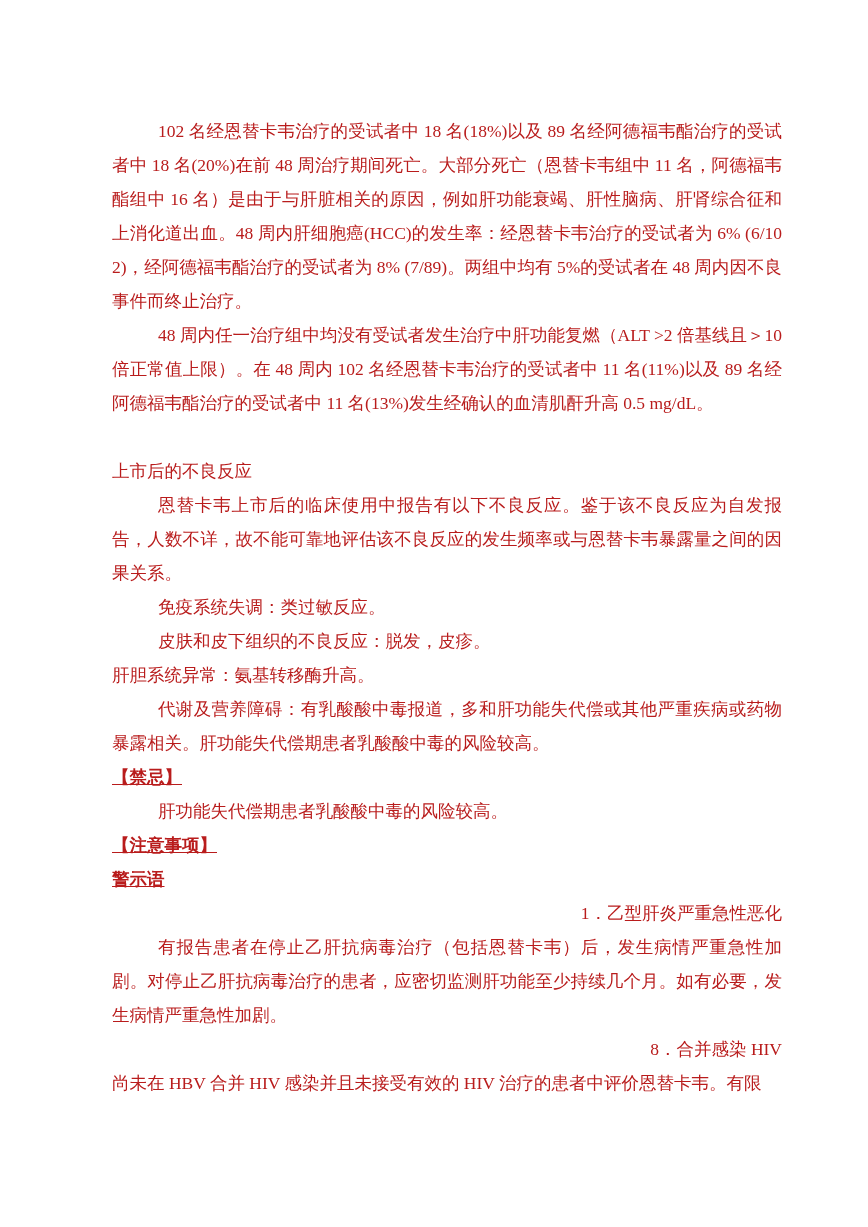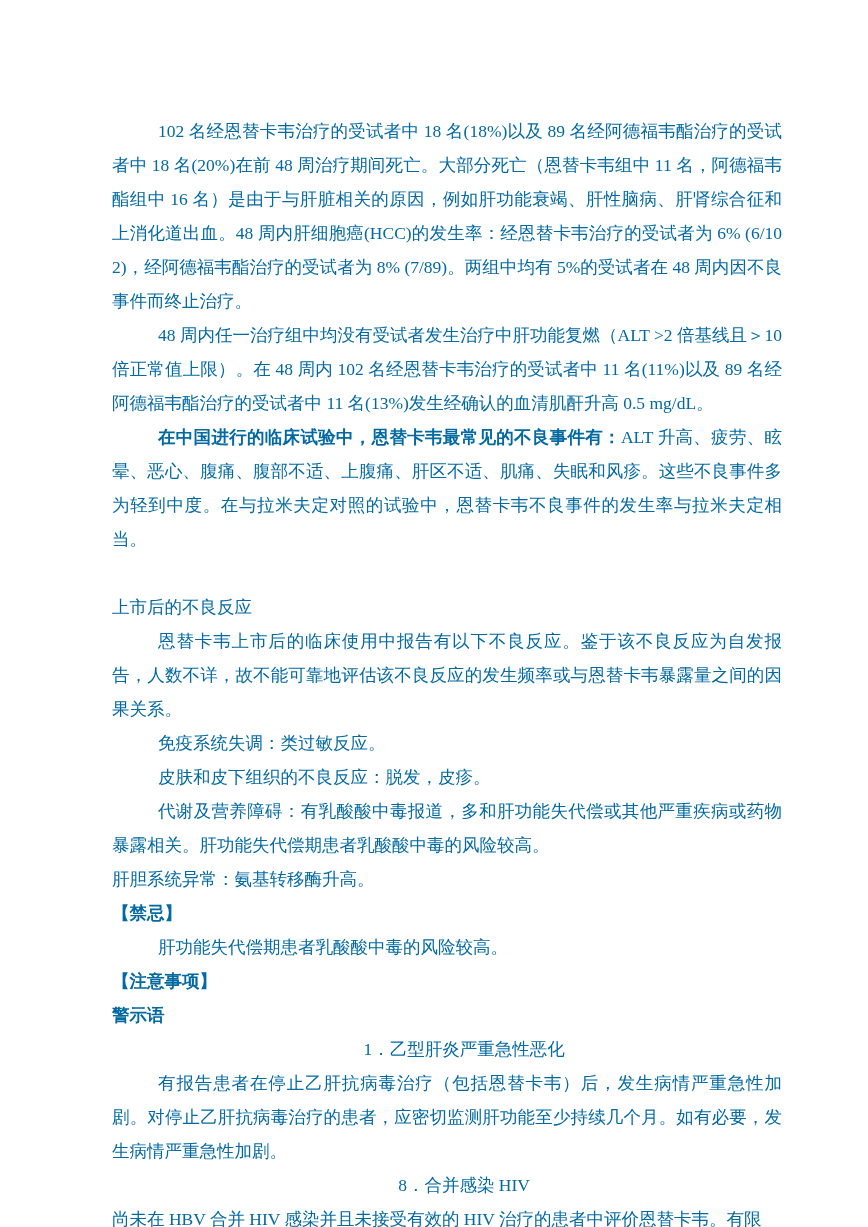--- a/index.html
+++ b/index.html
@@ -11,65 +11,65 @@
     position: relative;
     width: 868px;
     height: 1227px;
     box-sizing: border-box;
     margin: 0 auto;
     background: #ffffff;
     padding: 114px 86px 0 112px;
     font-family: "Liberation Serif", "DejaVu Serif", serif;
     font-size: 17.5px;
     line-height: 34px;
-    color: #0369a1;
+    color: #b91c1c;
     overflow: hidden;
   }
   .para {
     margin: 0;
     text-align: justify;
     text-indent: 46px;
     word-break: break-all;
   }
-  .para.list-indent { text-indent: 34px; text-align: center; }
+  .para.list-indent { text-indent: 34px; text-align: right; }
   .para.no-indent { text-indent: 0; }
   .heading-underline {
     margin: 34px 0 0 0;
     text-indent: 0;
     text-underline-offset: 3px;
   }
   .heading-bold {
     margin: 0;
     text-indent: 0;
     font-weight: bold;
+    text-decoration: underline;
   }
   .lead-bold { font-weight: bold; }
 </style>
 </head>
 <body>
 
 <div class="page">
 
   <p class="para">102 名经恩替卡韦治疗的受试者中 18 名(18%)以及 89 名经阿德福韦酯治疗的受试者中 18 名(20%)在前 48 周治疗期间死亡。大部分死亡（恩替卡韦组中 11 名，阿德福韦酯组中 16 名）是由于与肝脏相关的原因，例如肝功能衰竭、肝性脑病、肝肾综合征和上消化道出血。48 周内肝细胞癌(HCC)的发生率：经恩替卡韦治疗的受试者为 6% (6/102)，经阿德福韦酯治疗的受试者为 8% (7/89)。两组中均有 5%的受试者在 48 周内因不良事件而终止治疗。</p>
 
   <p class="para">48 周内任一治疗组中均没有受试者发生治疗中肝功能复燃（ALT &gt;2 倍基线且＞10 倍正常值上限）。在 48 周内 102 名经恩替卡韦治疗的受试者中 11 名(11%)以及 89 名经阿德福韦酯治疗的受试者中 11 名(13%)发生经确认的血清肌酐升高 0.5 mg/dL。</p>
 
-  <p class="para"><span class="lead-bold">在中国进行的临床试验中，恩替卡韦最常见的不良事件有：</span><span>ALT 升高、疲劳、眩晕、恶心、腹痛、腹部不适、上腹痛、肝区不适、肌痛、失眠和风疹。这些不良事件多为轻到中度。在与拉米夫定对照的试验中，恩替卡韦不良事件的发生率与拉米夫定相当。</span></p>
 
   <p class="para heading-underline">上市后的不良反应</p>
 
   <p class="para">恩替卡韦上市后的临床使用中报告有以下不良反应。鉴于该不良反应为自发报告，人数不详，故不能可靠地评估该不良反应的发生频率或与恩替卡韦暴露量之间的因果关系。</p>
 
   <p class="para">免疫系统失调：类过敏反应。</p>
 
   <p class="para">皮肤和皮下组织的不良反应：脱发，皮疹。</p>
 
+  <p class="para no-indent">肝胆系统异常：氨基转移酶升高。</p>
+
   <p class="para">代谢及营养障碍：有乳酸酸中毒报道，多和肝功能失代偿或其他严重疾病或药物暴露相关。肝功能失代偿期患者乳酸酸中毒的风险较高。</p>
-
-  <p class="para no-indent">肝胆系统异常：氨基转移酶升高。</p>
 
   <p class="para heading-bold">【禁忌】</p>
 
   <p class="para">肝功能失代偿期患者乳酸酸中毒的风险较高。</p>
 
   <p class="para heading-bold">【注意事项】</p>
 
   <p class="para heading-bold">警示语</p>
 
   <p class="para list-indent">1．乙型肝炎严重急性恶化</p>

